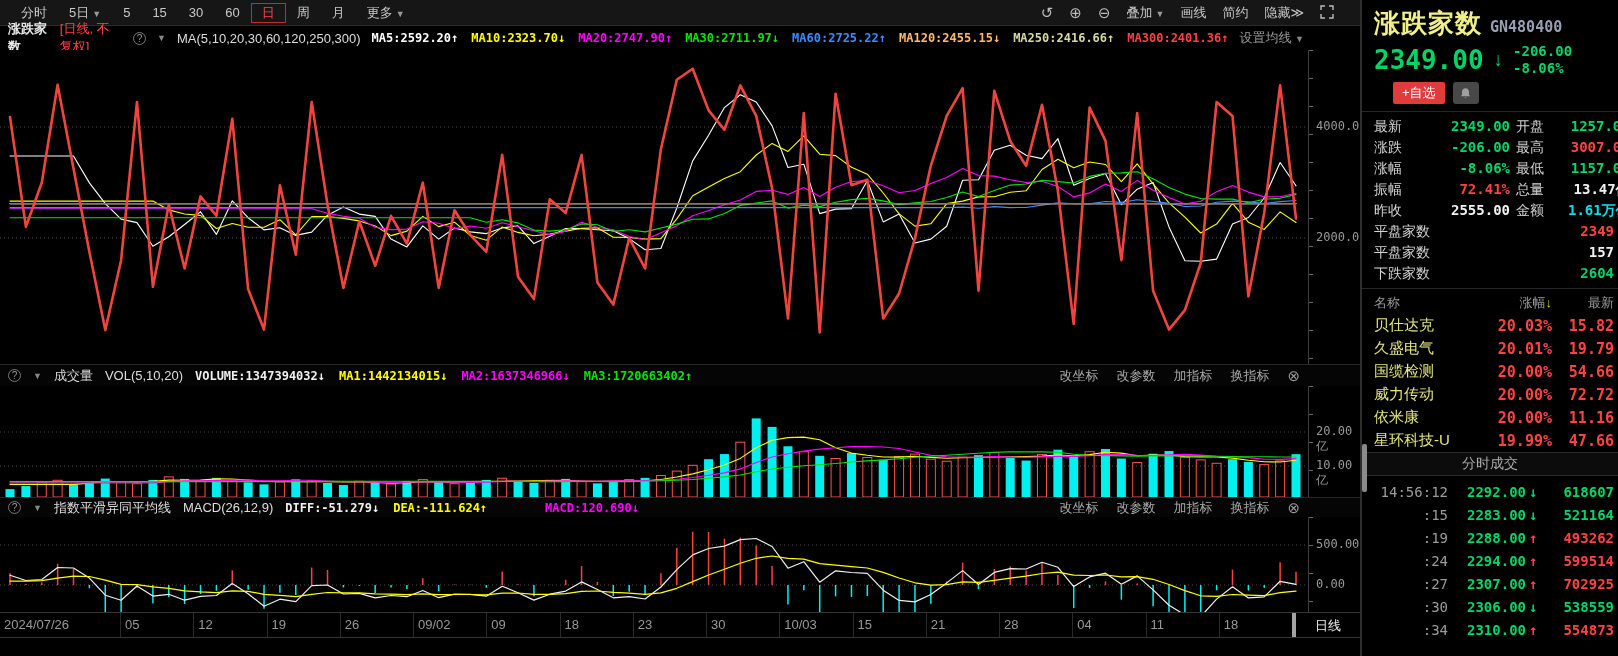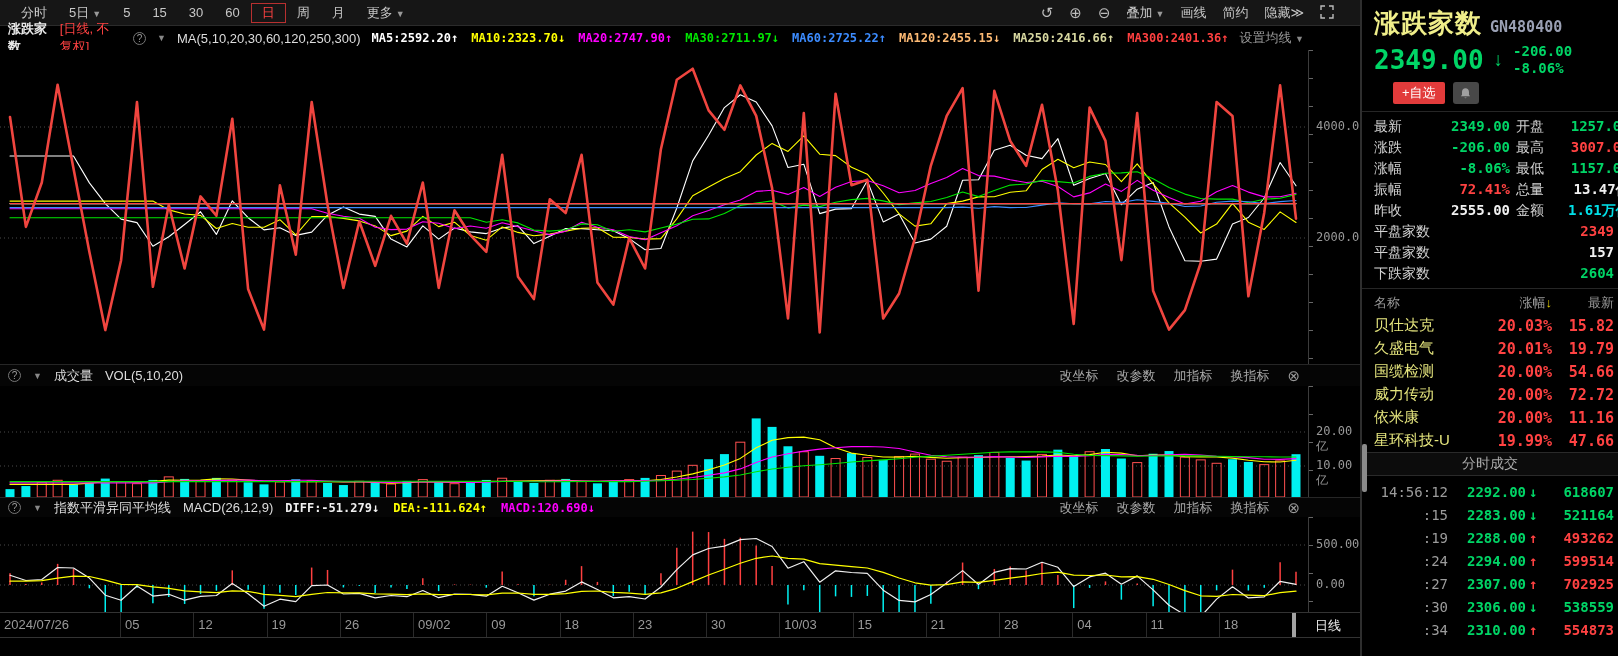--- a/index.html
+++ b/index.html
@@ -161,20 +161,26 @@
           <div class="ylab" style="top: 69px;">4000.00</div>
           <div class="ylab" style="top: 180px;">2000.00</div>
         </div>
     </div>
 
     <div class="subhdr" style="height:22px;">
       <span class="qm">?</span>
       <span class="tri">▼</span>
       <span class="sh-name">成交量</span>
       <span class="sh-name">VOL(5,10,20)</span>
+      <span id="vol-items" style="display:flex;gap:14px;">
+          <span class="leg-item" style="color: rgb(240, 240, 240);">VOLUME:1347394032↓</span>
+          <span class="leg-item" style="color: rgb(255, 255, 0);">MA1:1442134015↓</span>
+          <span class="leg-item" style="color: rgb(255, 0, 255);">MA2:1637346966↓</span>
+          <span class="leg-item" style="color: rgb(0, 230, 0);">MA3:1720663402↑</span>
+        </span>
       <span class="sh-links">
         <span id="vol-links" style="display:flex;gap:18px;">
             <span class="sh-link">改坐标</span>
             <span class="sh-link">改参数</span>
             <span class="sh-link">加指标</span>
             <span class="sh-link">换指标</span>
           </span>
         <span class="sh-close">⊗</span>
       </span>
     </div>
@@ -276,21 +282,21 @@
     </div>
 
     <div class="subhdr" style="height:20px;">
       <span class="qm">?</span>
       <span class="tri">▼</span>
       <span class="sh-name">指数平滑异同平均线</span>
       <span class="sh-name">MACD(26,12,9)</span>
       <span id="macd-items" style="display:flex;gap:14px;">
           <span class="leg-item" style="color: rgb(240, 240, 240);">DIFF:-51.279↓</span>
           <span class="leg-item" style="color: rgb(255, 255, 0);">DEA:-111.624↑</span>
-          <span class="leg-item" style="color: rgb(255, 0, 255);">MACD:120.690↓</span>
+          <span class="leg-item" style="color: rgb(255, 0, 255); margin-left: 44px;">MACD:120.690↓</span>
         </span>
       <span class="sh-links">
         <span id="macd-links" style="display:flex;gap:18px;">
             <span class="sh-link">改坐标</span>
             <span class="sh-link">改参数</span>
             <span class="sh-link">加指标</span>
             <span class="sh-link">换指标</span>
           </span>
         <span class="sh-close">⊗</span>
       </span>

